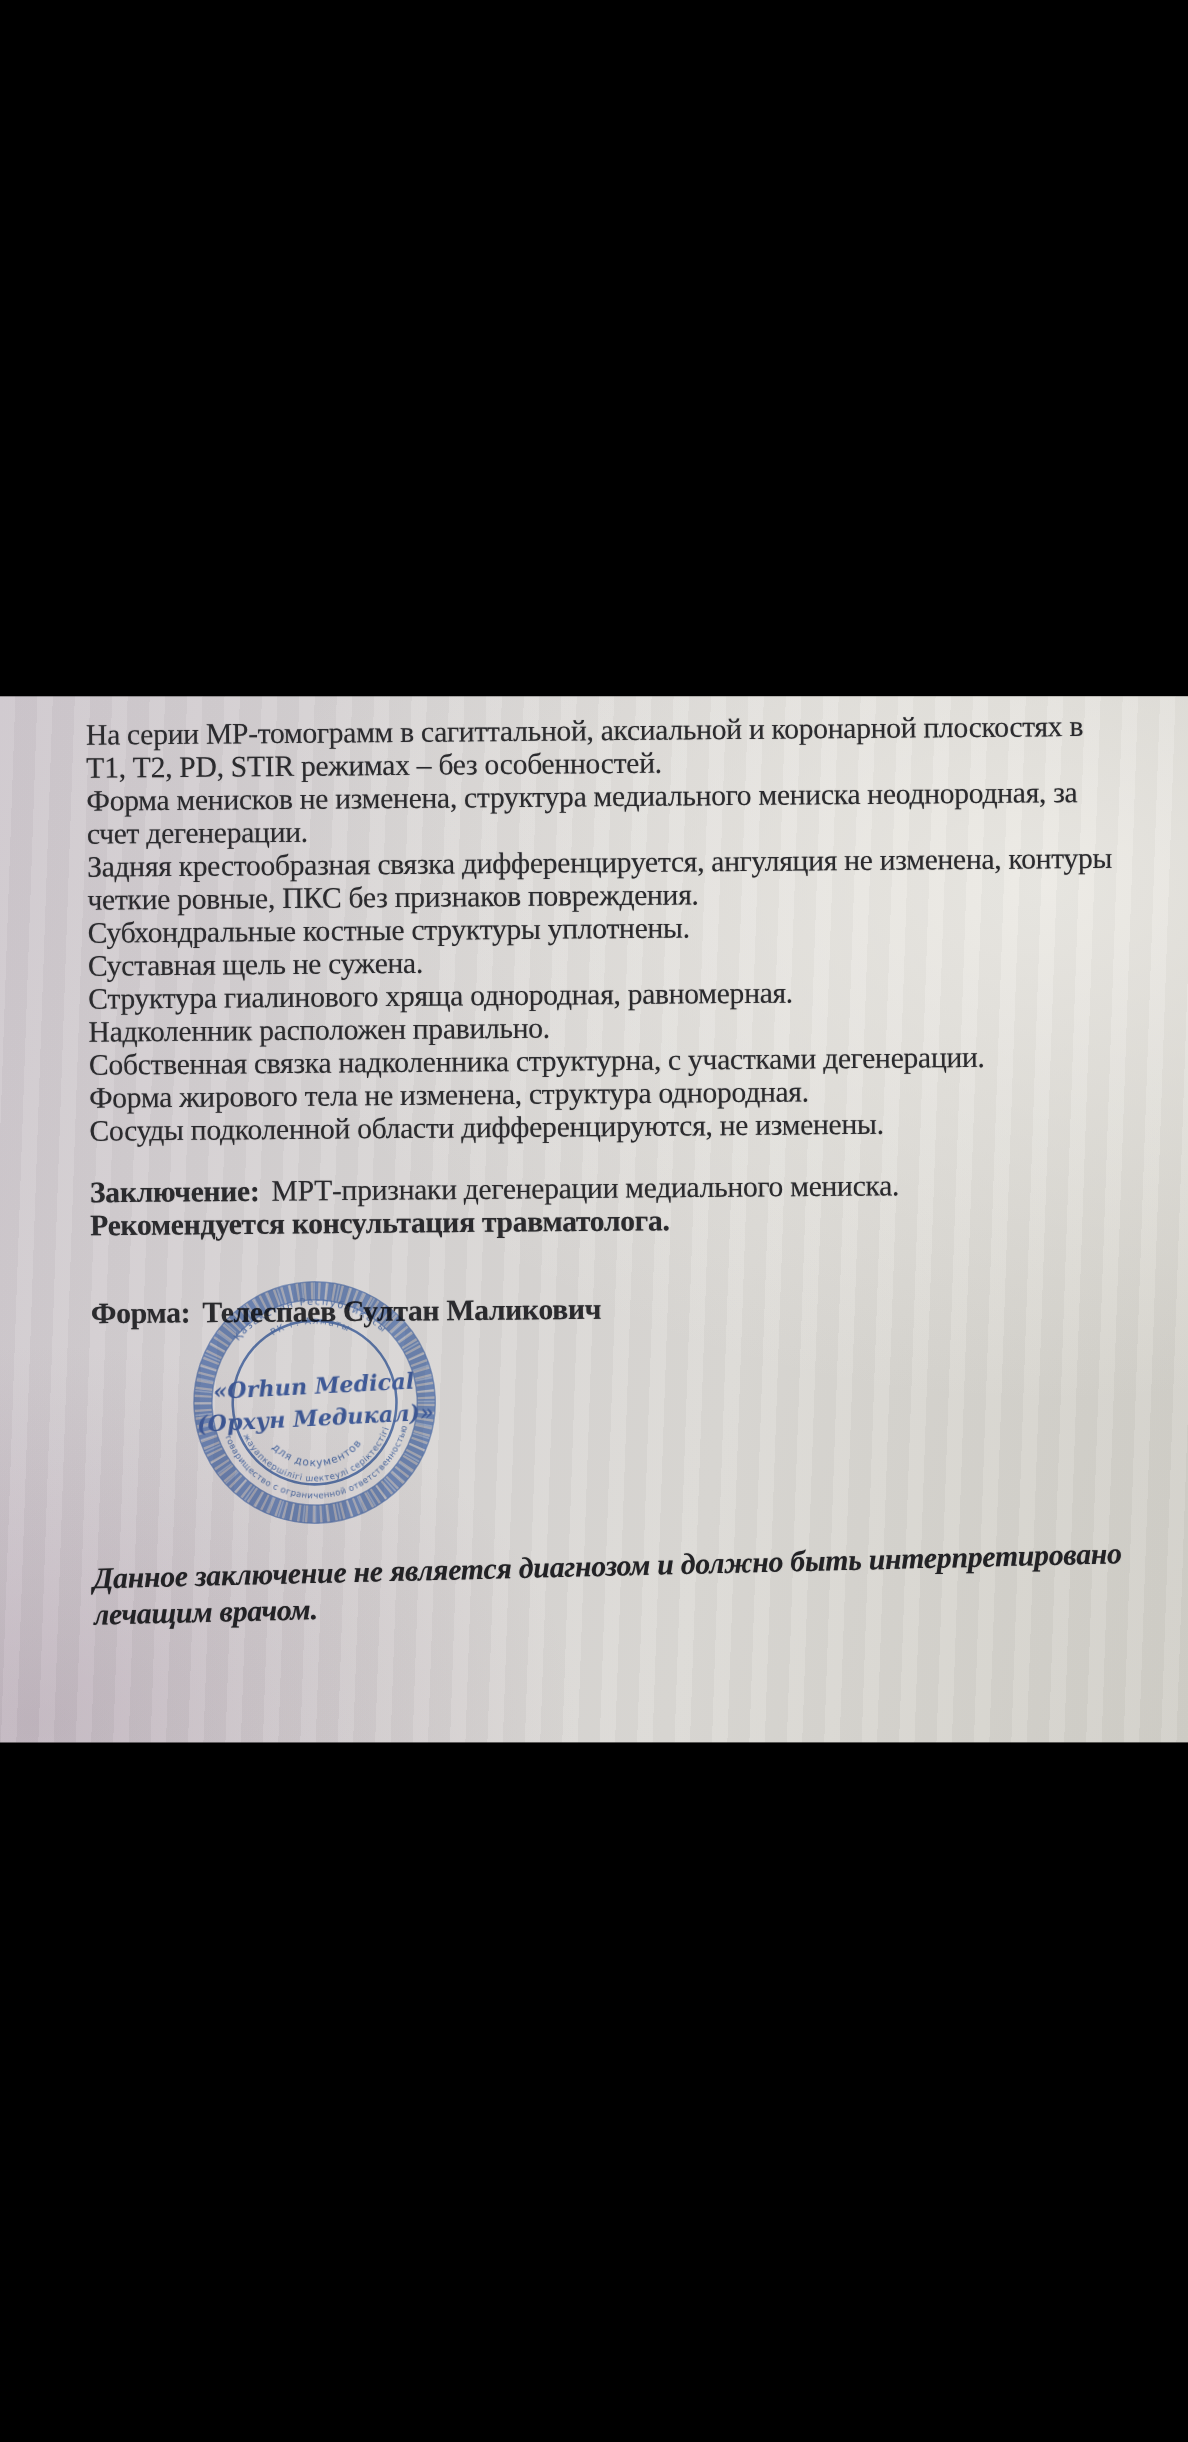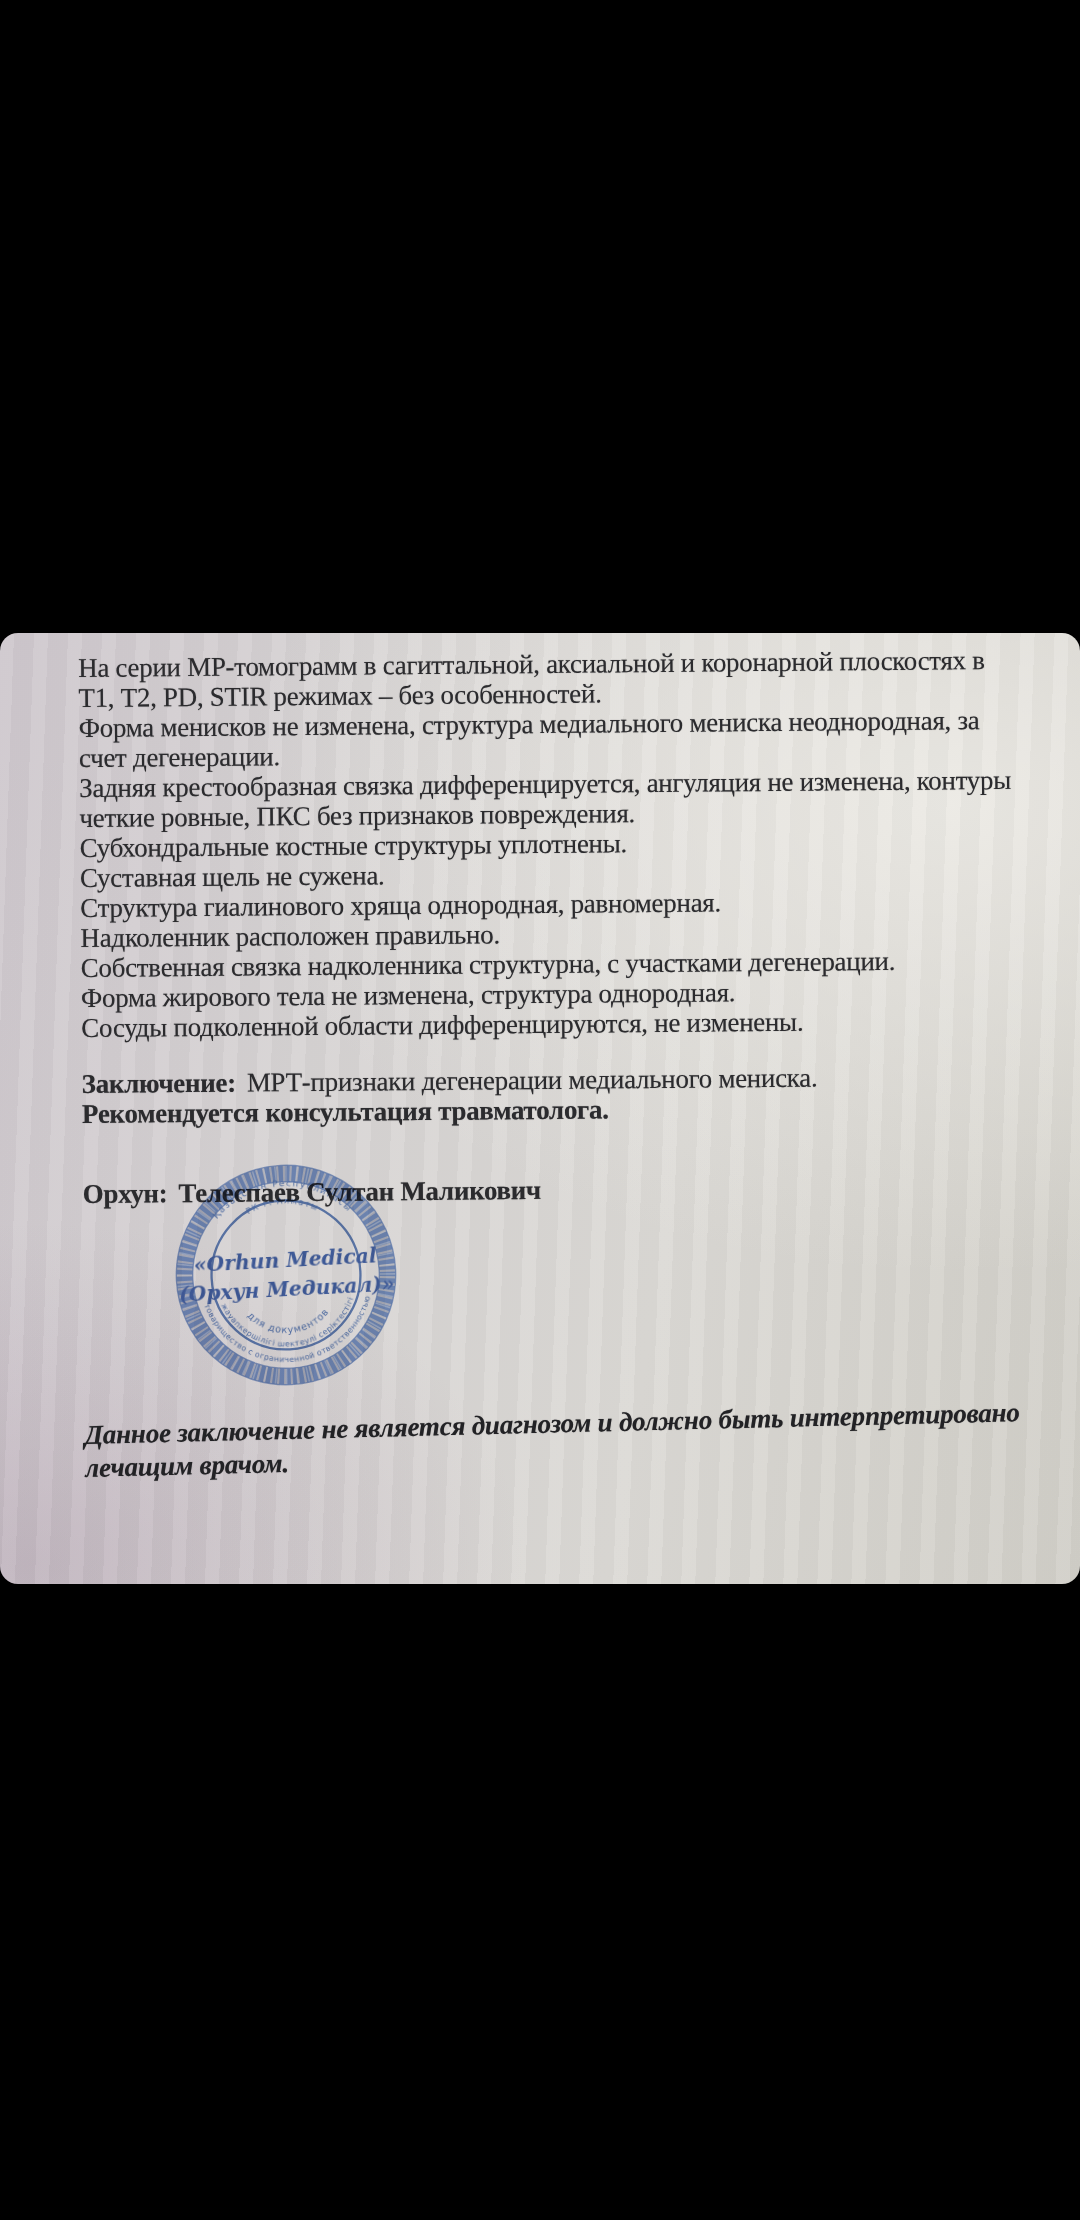--- a/index.html
+++ b/index.html
@@ -11,21 +11,20 @@
   .letterbox.top{top:0;height:633px;}
   .letterbox.bottom{top:1584px;height:636px;}
 
   
   .photo{
     position:absolute;left:0;top:633px;width:1080px;height:951px;overflow:hidden;
     background:
       radial-gradient(120% 90% at 88% 18%, rgba(238,236,231,0.9) 0%, rgba(238,236,231,0) 55%),
       radial-gradient(95% 75% at 3% 98%, rgba(168,147,166,0.40) 0%, rgba(168,147,166,0) 48%),
       linear-gradient(100deg,#cfc8ce 0%,#d7d4d4 30%,#dcdad6 62%,#d2d0c9 100%);
-    border-radius: 18px;
   }
   .photo::before{
     content:"";position:absolute;inset:0;pointer-events:none;
     background:repeating-linear-gradient(92deg,
       rgba(255,255,255,0.05) 0 14px, rgba(0,0,0,0.022) 14px 34px);
   }
 
   .doc{
     position:absolute;left:78px;top:20px;width:960px;
     transform:rotate(-0.5deg);transform-origin:0 0;
@@ -84,21 +83,21 @@
     <div class="line">Собственная связка надколенника структурна, с участками дегенерации.</div>
     <div class="line">Форма жирового тела не изменена, структура однородная.</div>
     <div class="line">Сосуды подколенной области дифференцируются, не изменены.</div>
 
     <div class="line conclusion">
       <span class="b">Заключение:</span><span class="after-label">МРТ-признаки дегенерации медиального мениска.</span>
     </div>
     <div class="line b">Рекомендуется консультация травматолога.</div>
 
     <div class="line b doctor">
-      <span>Орхун:</span><span class="after-label">Телеспаев Султан Маликович</span>
+      <span>Форма:</span><span class="after-label">Телеспаев Султан Маликович</span>
     </div>
 
     <div class="disclaimer">
       <div class="line">Данное заключение не является диагнозом и должно быть интерпретировано</div>
       <div class="line">лечащим врачом.</div>
     </div>
   </div>
 
   <svg class="stamp" viewBox="0 0 240 244">
     <defs>

